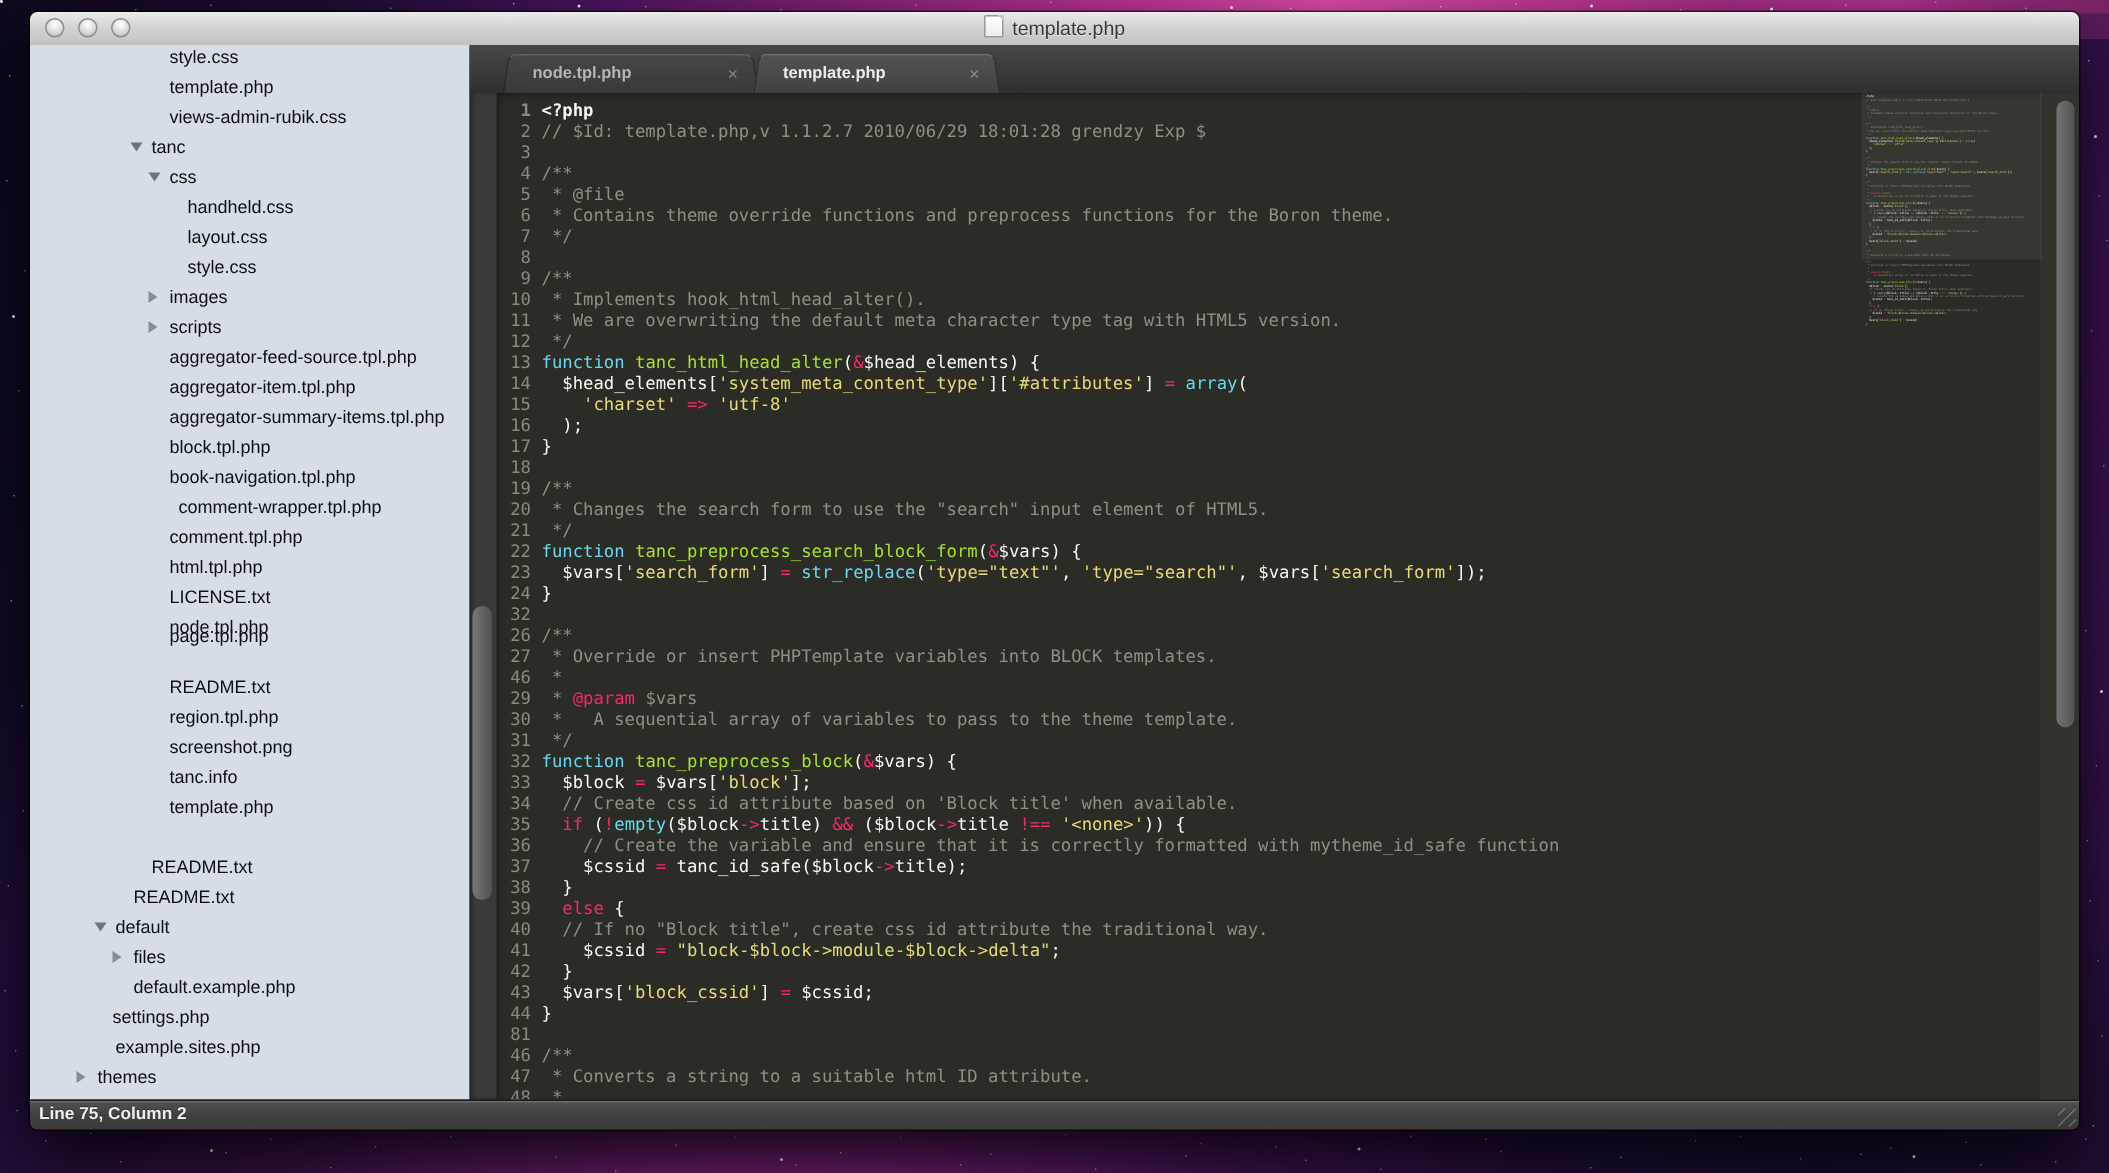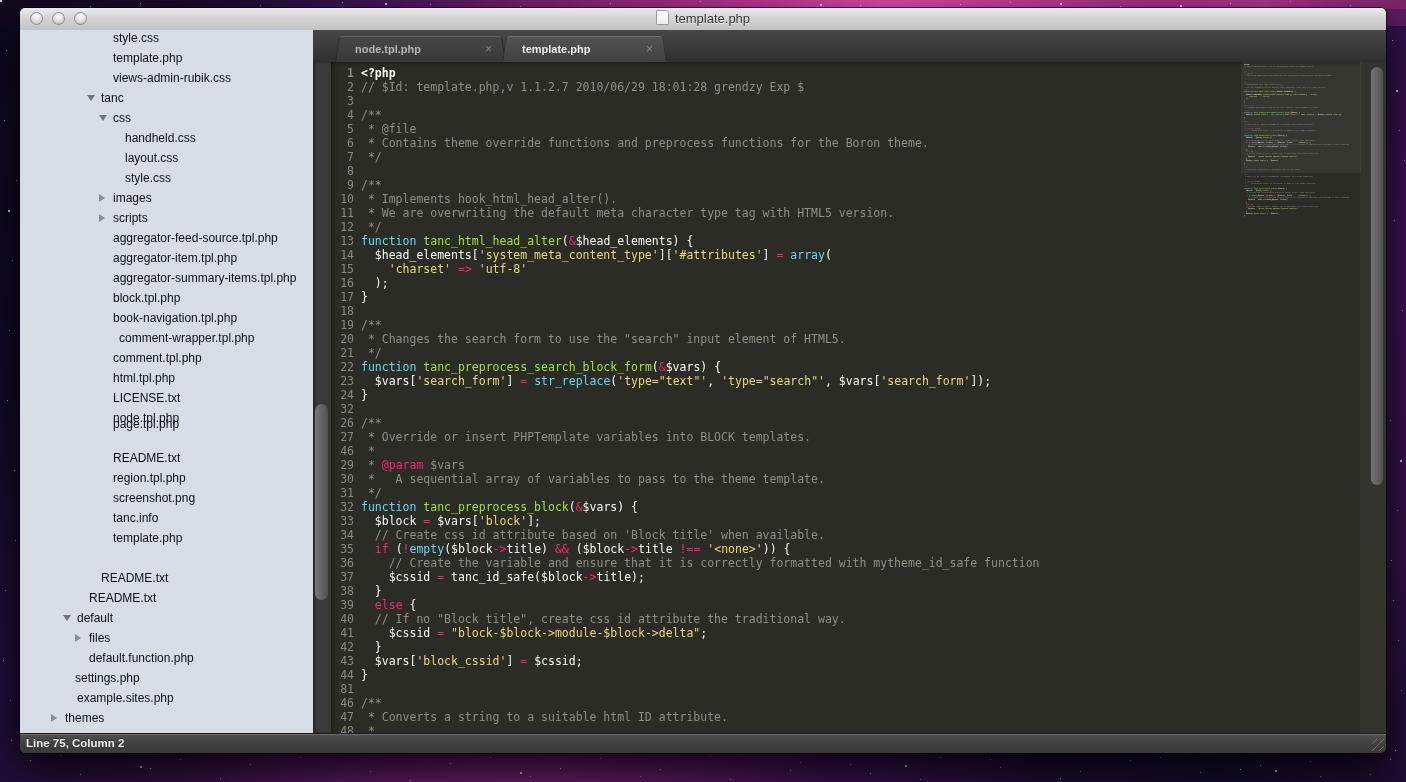--- a/index.html
+++ b/index.html
@@ -177,21 +177,21 @@
       </div>
       <div class="srow" style="top: 578px;">
         <span class="arr open" style="left: 43px;"></span>
         <span style="position: absolute; left: 57px;">default</span>
       </div>
       <div class="srow" style="top: 598px;">
         <span class="arr closed" style="left: 55px;"></span>
         <span style="position: absolute; left: 69px;">files</span>
       </div>
       <div class="srow" style="top: 618px;">
-        <span style="position: absolute; left: 69px;">default.function.php</span>
+        <span style="position: absolute; left: 69px;">default.example.php</span>
       </div>
       <div class="srow" style="top: 638px;">
         <span style="position: absolute; left: 55px;">settings.php</span>
       </div>
       <div class="srow" style="top: 658px;">
         <span style="position: absolute; left: 57px;">example.sites.php</span>
       </div>
       <div class="srow" style="top: 678px;">
         <span class="arr closed" style="left: 31px;"></span>
         <span style="position: absolute; left: 45px;">themes</span>

